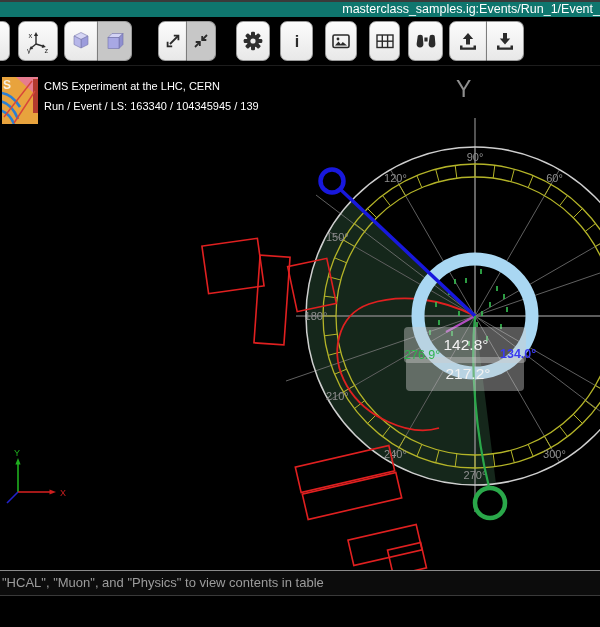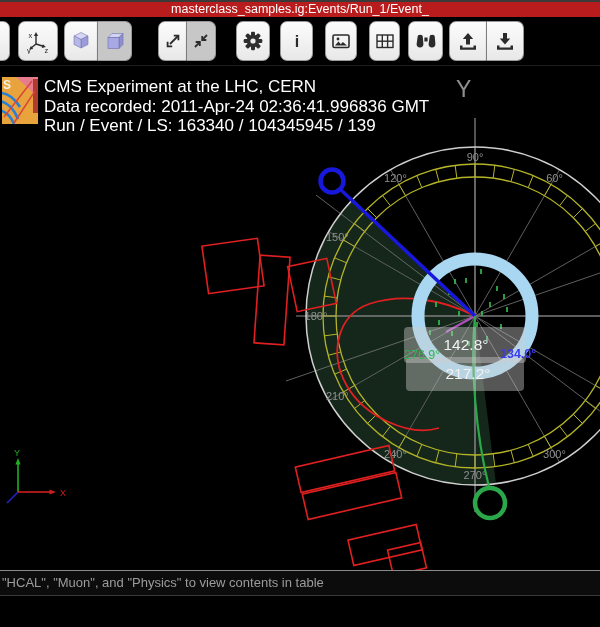--- a/index.html
+++ b/index.html
@@ -1,41 +1,41 @@
 <!DOCTYPE html>
 <html><head>
 <meta charset="utf-8">
 <style>
   * { margin:0; padding:0; box-sizing:border-box; }
   body { background:#000; font-family:"Liberation Sans", sans-serif; }
   .window { position:relative; width:600px; height:627px; background:#000; overflow:hidden; }
 
   
-  .titlebar { height:17px; background:#b91c1c; border-top:2px solid #3a3a3a;
-              color:#fff; font-size:12.5px; line-height:15px; text-align:center;
+  .titlebar { height:17px; background:#0f766e; border-top:2px solid #3a3a3a;
+              color:#fff; font-size:12.5px; line-height:15px; text-align:right;
               white-space:nowrap; overflow:hidden; }
 
   
   .toolbar { position:relative; height:49px; background:#000; display:flex; align-items:center;
              padding-left:18px; border-bottom:1px solid #1d1d1d; }
   .tb-btn { height:40px; display:flex; align-items:center; justify-content:center;
             background:linear-gradient(#fcfcfc,#e8e8e8); border:1px solid #9a9a9a;
             border-radius:7px; box-shadow:0 1px 2px rgba(0,0,0,.7); flex:none; }
   .tb-btn.pressed { background:#c7c7c7; box-shadow:inset 0 1px 4px rgba(0,0,0,.4); }
   .tb-group { display:flex; flex:none; border-radius:7px; }
   .tb-group .tb-btn { border-radius:0; border-left-width:0; box-shadow:0 1px 2px rgba(0,0,0,.7); }
   .tb-group .tb-btn:first-child { border-radius:7px 0 0 7px; border-left-width:1px; }
   .tb-group .tb-btn:last-child { border-radius:0 7px 7px 0; }
   .tb-partial { position:absolute; left:-28px; top:4px; width:38px; }
   .icon svg { display:block; }
 
   
   .canvas { position:relative; height:504px; background:#000; overflow:hidden; }
   .scene-svg { position:absolute; left:0; top:0; }
-  .event-info { position:absolute; left:44px; top:11px; color:#fff; font-size:17px; line-height:19.5px; }
+  .event-info { position:absolute; left:44px; top:11px; color:#fff; font-size:11px; line-height:19.5px; }
   .cms-logo { position:absolute; left:2px; top:11px; width:36px; height:47px; overflow:hidden; }
   .y-axis-label { position:absolute; left:456px; top:10px; color:#8f8f8f; font-size:23px; }
   .gizmo { position:absolute; left:0; top:380px; }
 
   
   .statusbar { height:26px; background:#0c0c0c; border-top:1px solid #8a8a8a; border-bottom:1px solid #3a3a3a;
                color:#9c9c9c; font-size:13px; line-height:24px; padding-left:2px; white-space:nowrap; overflow:hidden; }
   .footer { height:31px; background:#000; }
 </style>
 </head>
@@ -385,21 +385,20 @@
         <g stroke="#d8453a" stroke-width="1.4">
           <line x1="2" y1="40" x2="30" y2="4"></line>
           <line x1="12" y1="46" x2="33" y2="14"></line>
         </g>
         <text x="1" y="12" font-size="12" fill="#f5efe2" font-family="Liberation Sans, sans-serif" font-weight="bold">S</text>
       </svg>
     </div>
 
     <div class="event-info">
       <div>CMS Experiment at the LHC, CERN</div>
-      <div>Data recorded: 2011-Apr-24 02:36:41.996836 GMT</div>
       <div>Run / Event / LS: 163340 / 104345945 / 139</div>
     </div>
 
     <div class="y-axis-label">Y</div>
 
     <svg class="gizmo" width="80" height="70" viewBox="0 0 80 70">
       <line x1="18" y1="46" x2="18" y2="18" stroke="#1fae1f" stroke-width="1.6"></line>
       <polygon points="18,12 15.4,18.5 20.6,18.5" fill="#1fae1f"></polygon>
       <line x1="18" y1="46" x2="50" y2="46" stroke="#cc1f1f" stroke-width="1.6"></line>
       <polygon points="56,46 49.5,43.4 49.5,48.6" fill="#cc1f1f"></polygon>

